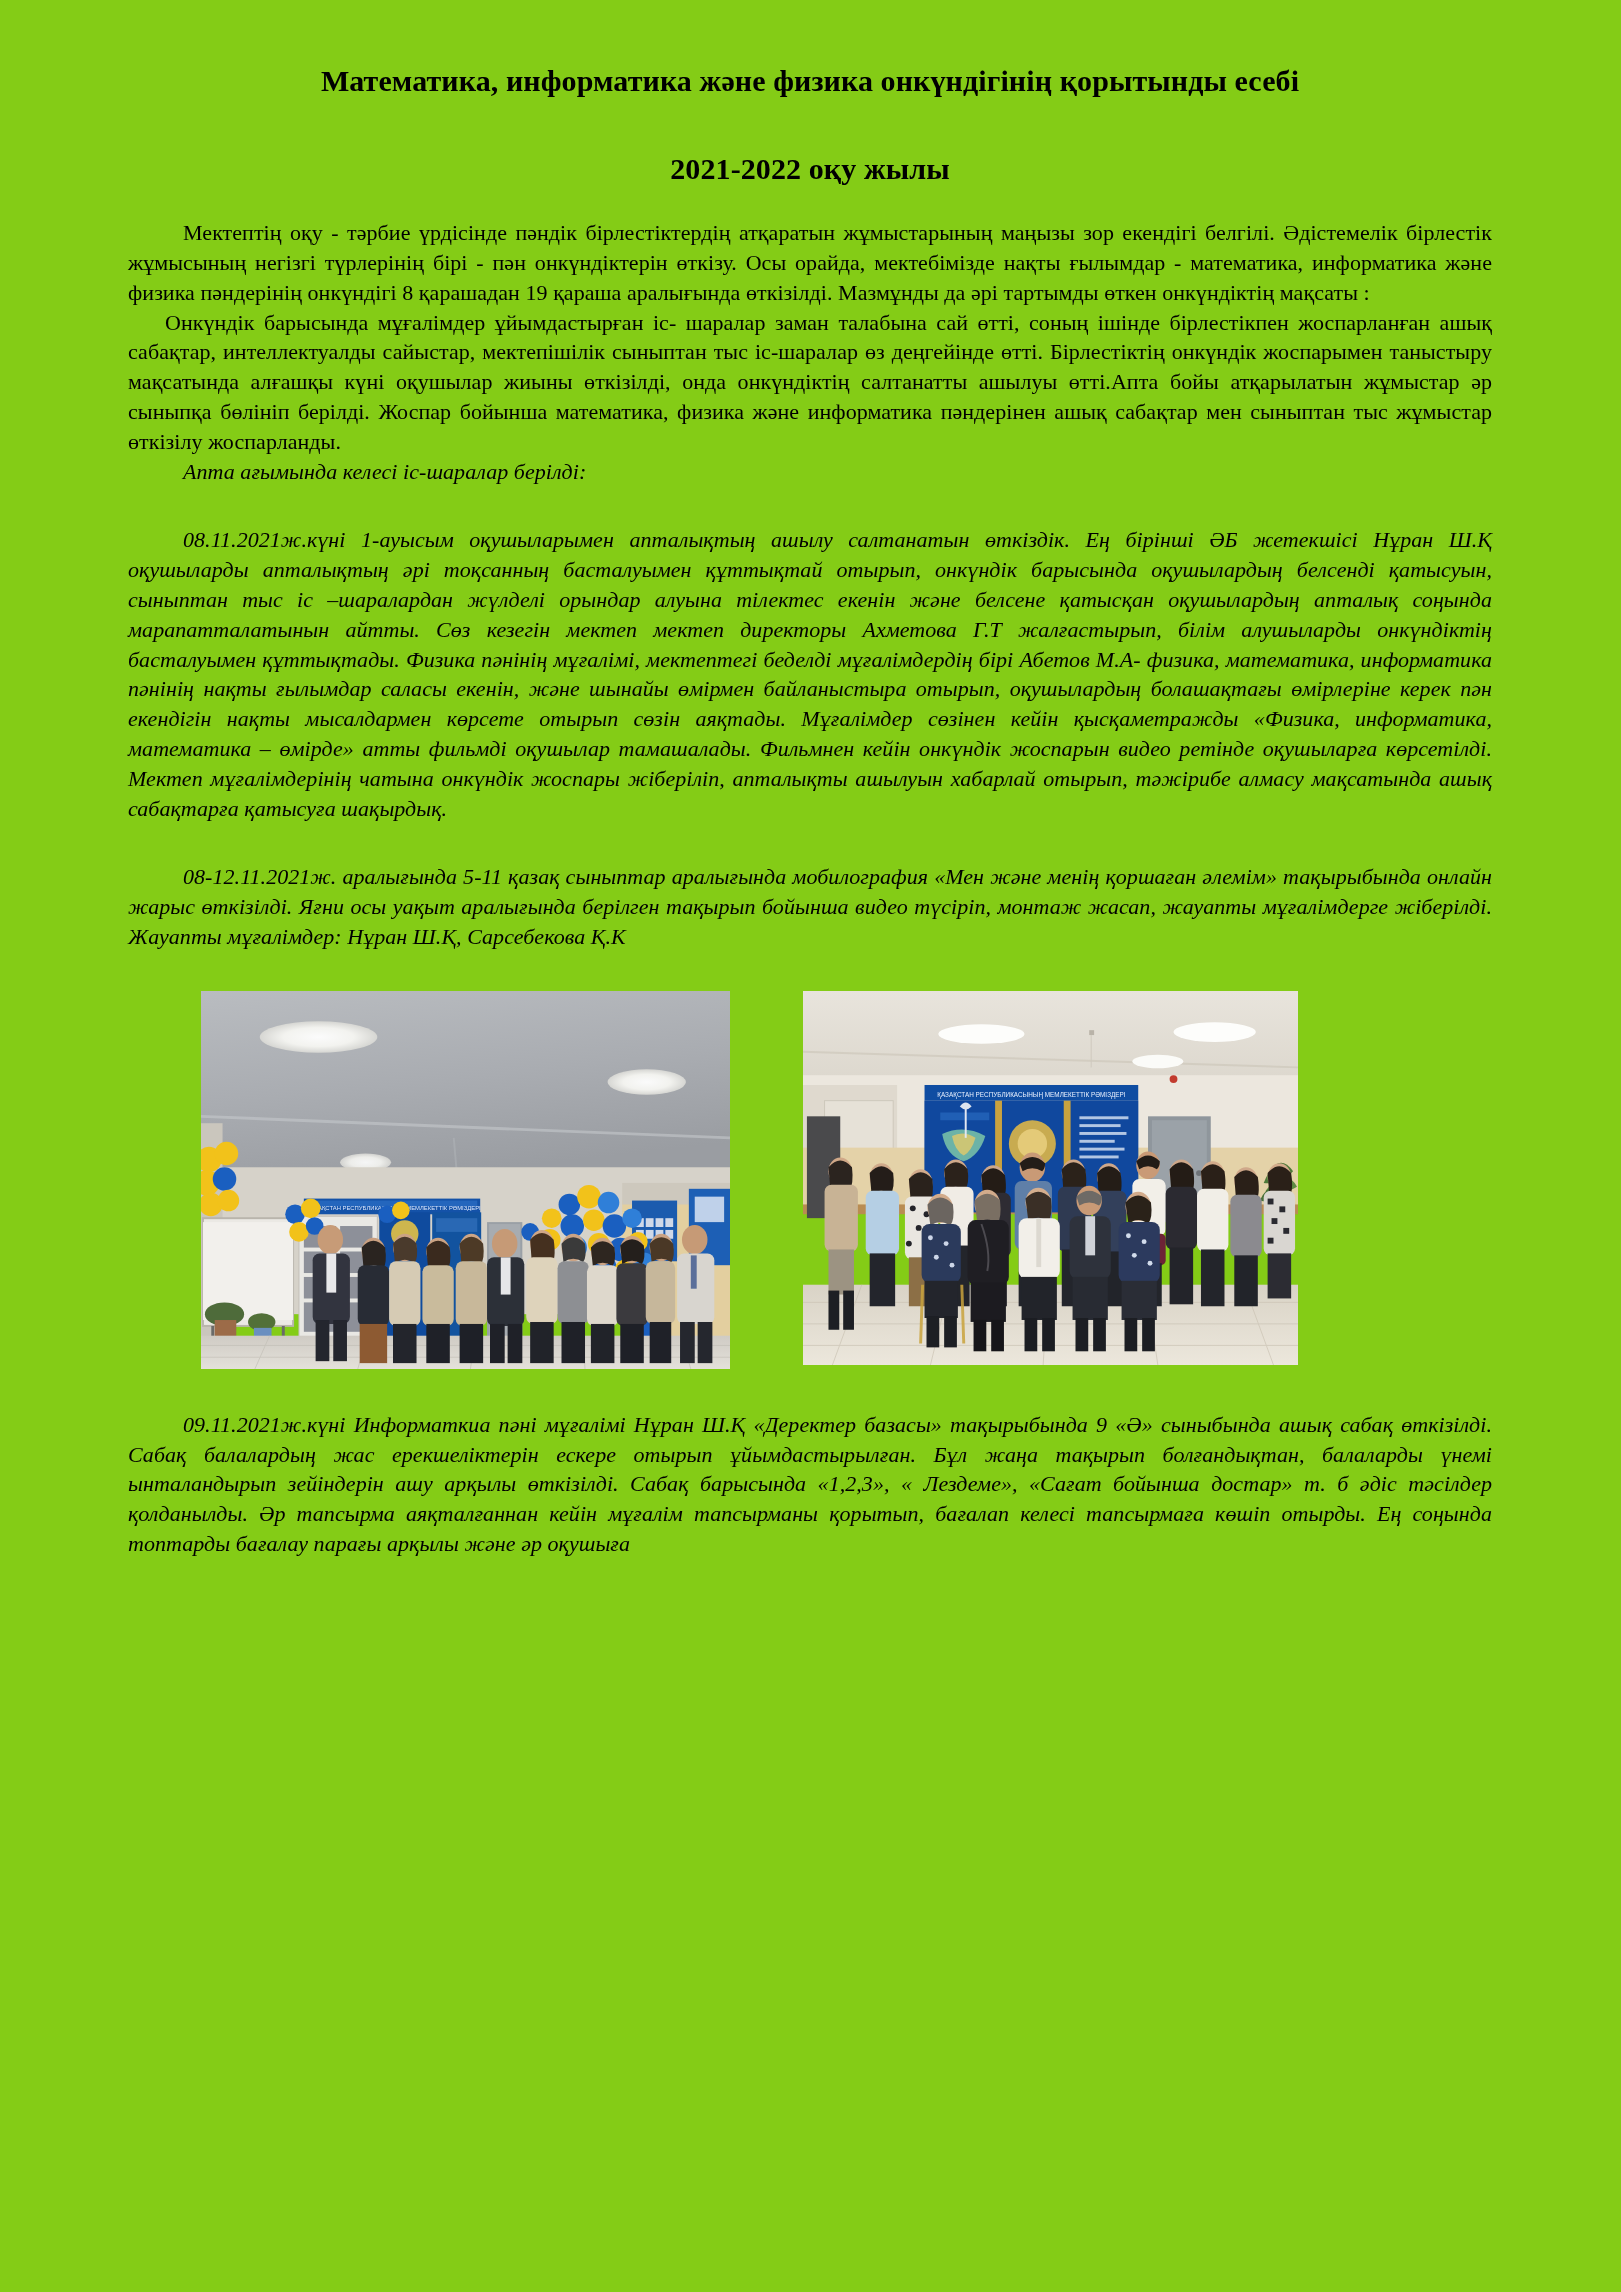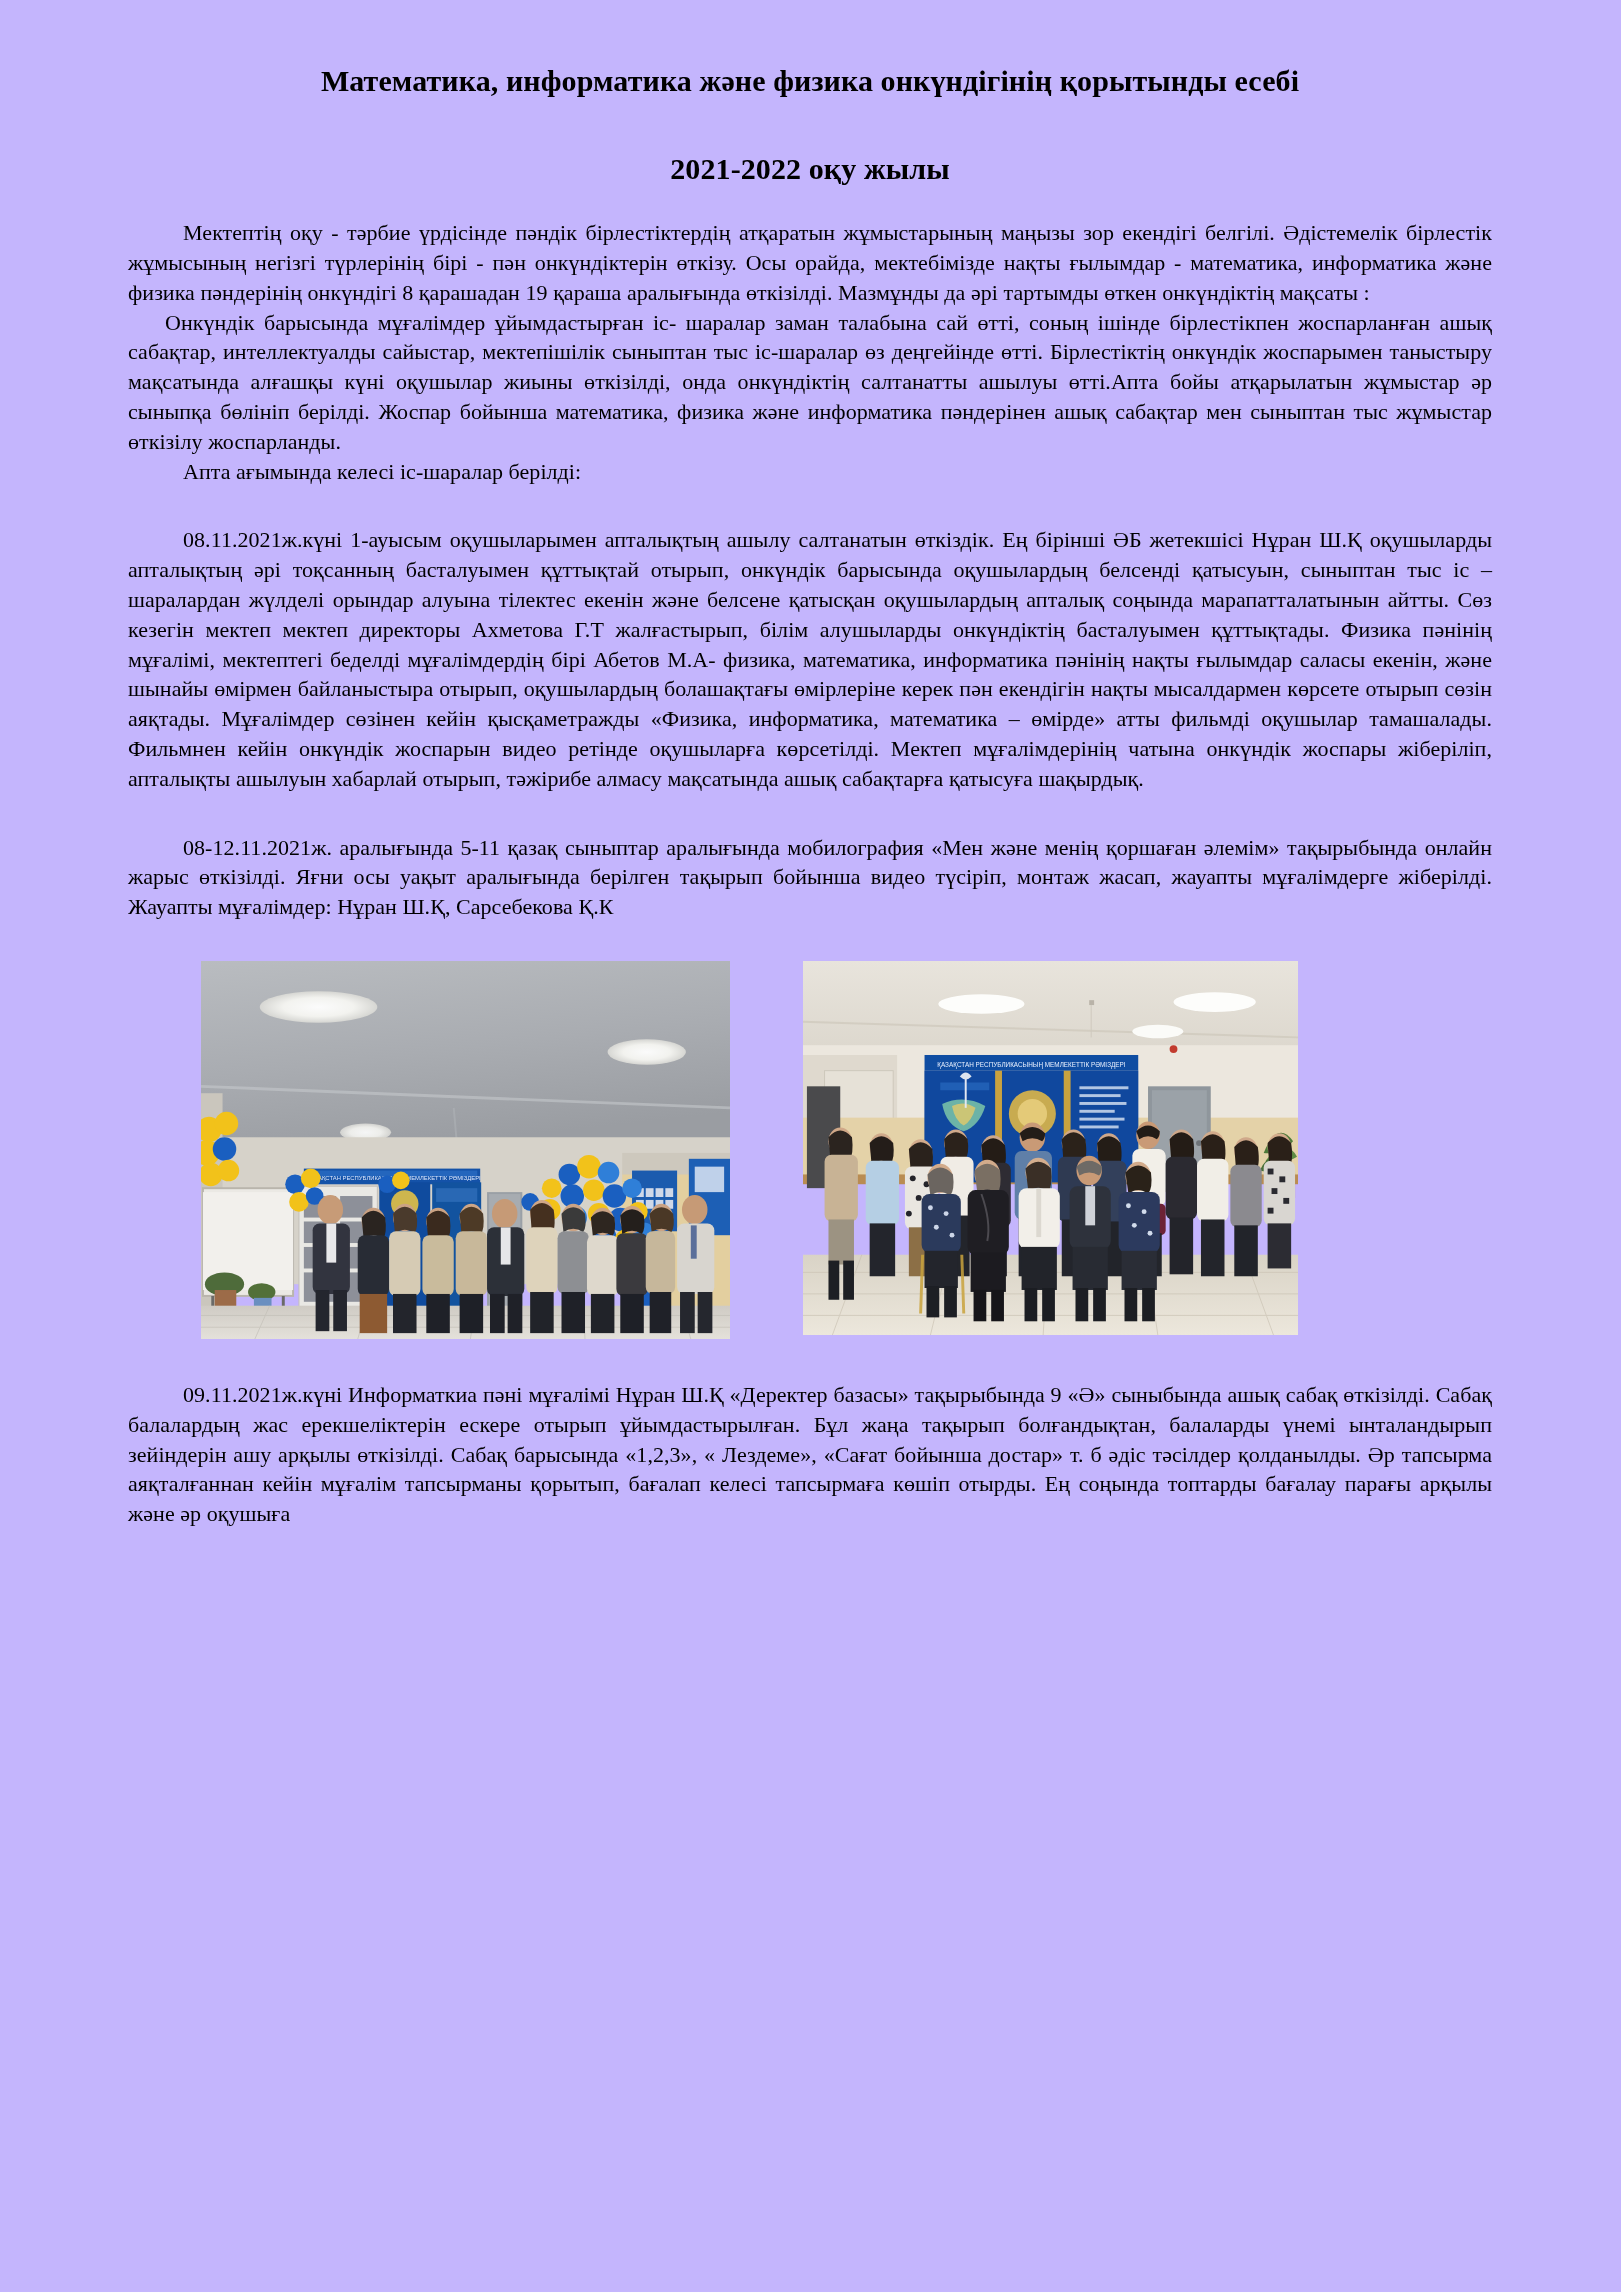--- a/index.html
+++ b/index.html
@@ -9,21 +9,21 @@
     background: #ffffff;
   }
   body {
     font-family: "Liberation Serif", "DejaVu Serif", serif;
     color: #000000;
   }
   .page {
     width: 1621px;
     height: 2293px;
     position: relative;
-    background: #c4b5fd;
+    background: #84cc16;
     box-sizing: border-box;
     padding: 0;
     overflow: hidden;
   }
   .content {
     position: absolute;
     left: 128px;
     top: 0;
     width: 1364px;
   }
@@ -47,20 +47,21 @@
     text-align: justify;
     text-justify: inter-word;
     letter-spacing: 0.05px;
   }
   p.first-par {
     margin-top: 30px;
     text-indent: 55px;
   }
   p.indent {
     text-indent: 55px;
+    font-style: italic;
   }
   p.indent-small {
     text-indent: 37px;
   }
   p.noindent {
     text-indent: 0;
   }
   p.left-align {
     text-align: left;
   }

